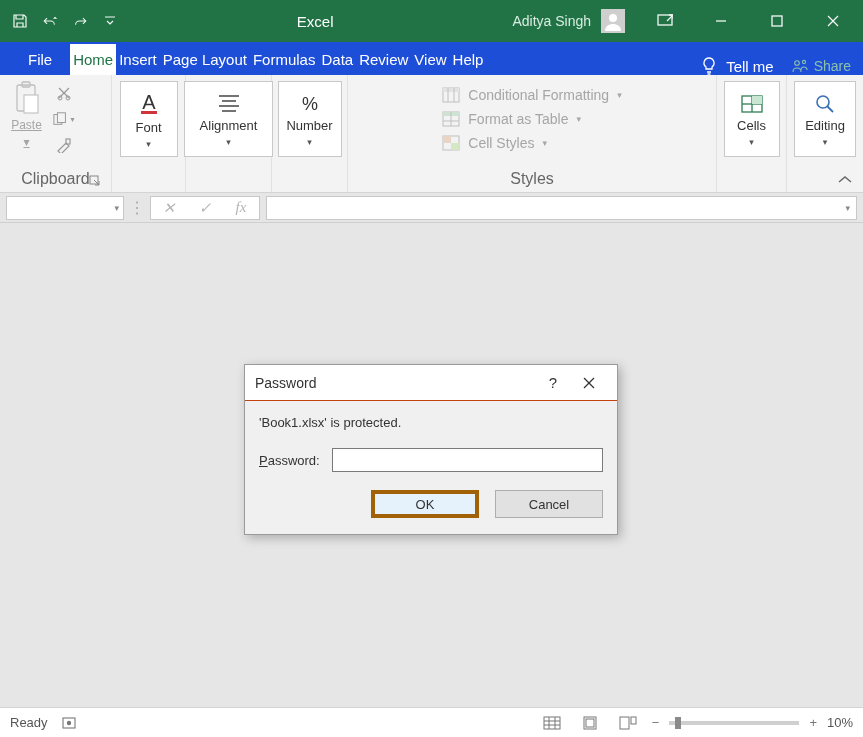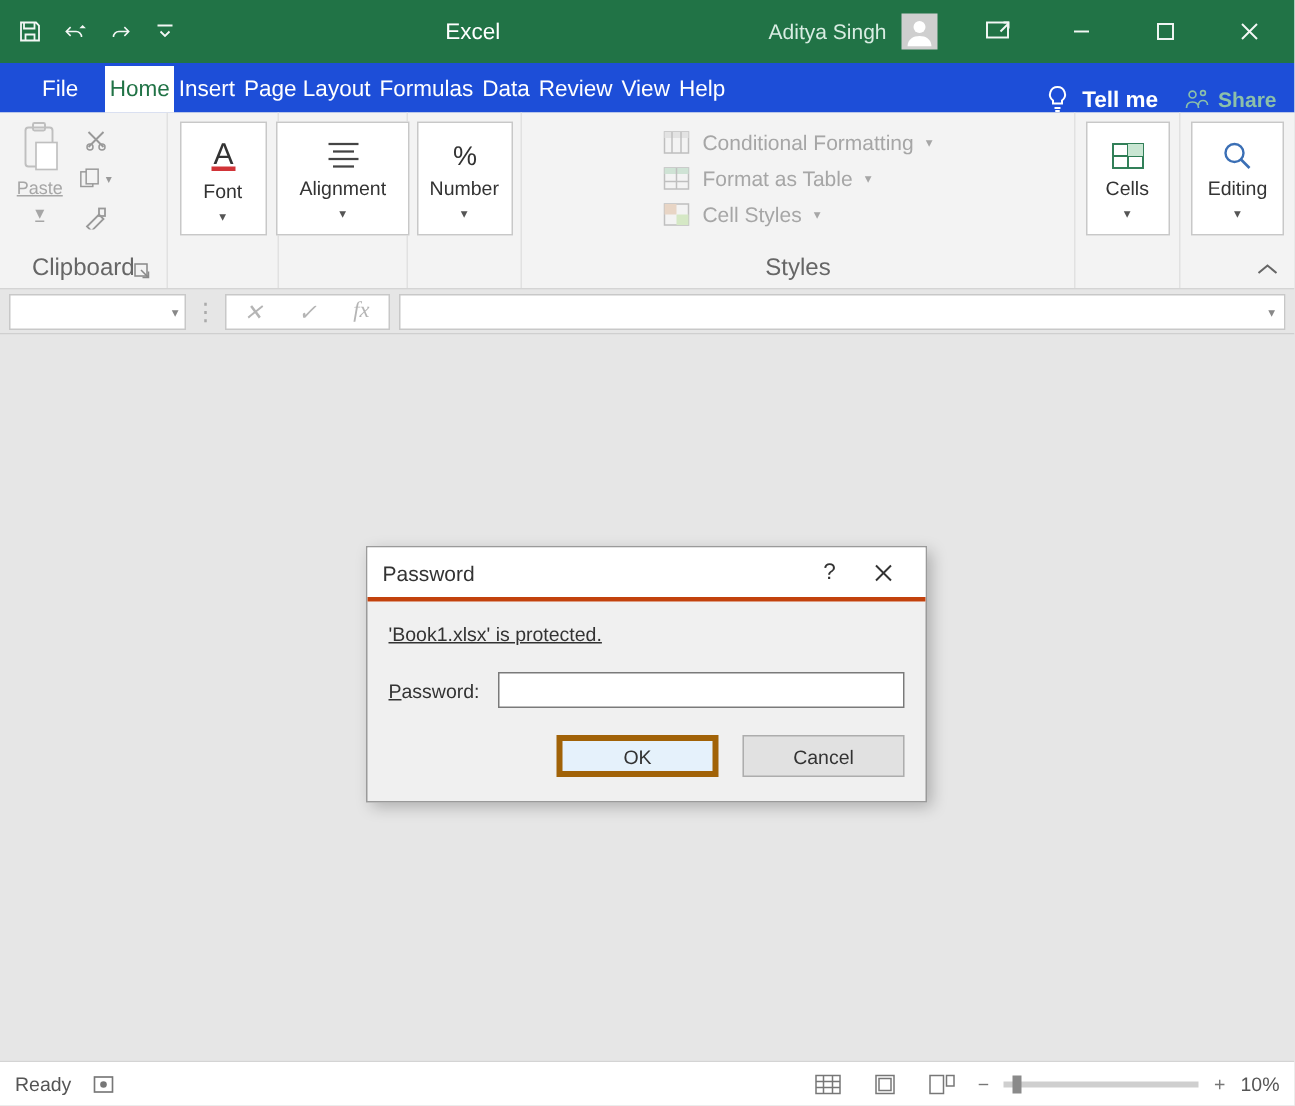--- a/index.html
+++ b/index.html
@@ -14,21 +14,21 @@
   .username { font-size: 14px; color:#d8ece2; margin-right: 6px;}
   .avatar { width:24px; height:24px; background:#cfcfcf; display:flex; align-items:center; justify-content:center; margin-right: 10px;}
   .winbtn { width: 52px; height: 42px; display:flex; align-items:center; justify-content:center; cursor:pointer;}
   .winbtn svg { opacity: 0.95; }
 
   
   .ribbontabs { height: 33px; background: #1d4ed8; display:flex; align-items:flex-end; padding-left: 10px; color:#fff; font-size:15px;}
   .tab { padding: 7px 3px; cursor:pointer; color: #fff; }
   .tab.file { padding: 7px 18px; }
   .tab.active { background: #fff; color: #217346; }
-  .tabs-right { margin-left:auto; display:flex; align-items:center; padding-right: 12px; gap: 18px; font-weight: bold;}
+  .tabs-right { margin-left:auto; display:flex; align-items:center; padding-right: 12px; gap: 18px;}
   .tellme { display:flex; align-items:center; gap:8px; color:#fff;}
   .share { color: #8cc0a9; display:flex; align-items:center; gap:6px; font-size:14px;}
 
   
   .ribbon { height: 118px; background: #f3f3f3; border-bottom: 1px solid #d4d4d4; display:flex; position:relative;}
   .group { border-right: 1px solid #e1e1e1; display:flex; flex-direction:column; align-items:center; justify-content:space-between; padding: 6px 6px 2px 6px;}
   .group-label { font-size: 16px; color:#666; padding: 2px 0 2px 0; display:flex; align-items:center; gap:6px; width:100%; justify-content:center; position:relative;}
   .dialoglauncher { position:absolute; right:2px; bottom:1px; width:14px; height:14px; cursor:pointer;}
   .bigbtn { background:#fff; border:1px solid #c8c8c8; width:58px; height:76px; display:flex; flex-direction:column; align-items:center; justify-content:center; gap:4px; cursor:pointer; font-size:13px; color:#333;}
   .bigbtn .caret { font-size:9px; color:#555;}
@@ -56,25 +56,25 @@
   
   .statusbar { position:absolute; bottom:0; left:0; right:0; height:30px; background:#ffffff; border-top:1px solid #d4d4d4; display:flex; align-items:center; padding:0 10px; font-size:13px; color:#555;}
   .status-right { margin-left:auto; display:flex; align-items:center; gap:10px;}
   .viewbtn { width:28px; height:22px; display:flex; align-items:center; justify-content:center; cursor:pointer; color:#666;}
   .zoom-slider { width:130px; height:4px; background:#cfcfcf; position:relative; cursor:pointer;}
   .zoom-thumb { position:absolute; left:6px; top:-4px; width:6px; height:12px; background:#8a8a8a;}
   .zoom-label { font-size:13px; color:#555;}
 
   
   .dialog { position:absolute; left:244px; top:364px; width:374px; background:#f0f0f0; border:1px solid #9a9a9a; box-shadow: 3px 3px 10px rgba(0,0,0,0.25);}
-  .dlg-title { height:36px; background:#fff; display:flex; align-items:center; padding:0 10px; font-size:14px; border-bottom:3px solid #c2410c;}
+  .dlg-title { height:36px; background:#fff; display:flex; align-items:center; padding:0 10px; font-size:14px; border-bottom:1px solid #c2410c;}
   .dlg-title-txt { flex:1; color:#333; }
   .dlg-tb-btn { width:36px; height:36px; display:flex; align-items:center; justify-content:center; cursor:pointer; font-size:15px; color:#333;}
   .dlg-body { padding: 14px 14px 16px 14px; font-size:13px; color:#333;}
-  .dlg-msg { margin-bottom: 18px; text-decoration: underline;}
+  .dlg-msg { margin-bottom: 18px;}
   .dlg-row { display:flex; align-items:center; gap:12px; margin-bottom: 18px;}
   .dlg-row label span.u { text-decoration: underline;}
   .dlg-input { flex:1; height:24px; border:1px solid #7a7a7a; background:#fff; padding:2px 4px; font-size:13px;}
   .dlg-buttons { display:flex; justify-content:flex-end; gap:16px;}
   .dbtn { width:108px; height:28px; border:1px solid #adadad; background:#e1e1e1; cursor:pointer; font-size:13px; color:#333;}
   .dbtn.primary { border:4px solid #a16207; background:#e5f1fb;}
 
   svg { display:block; }
 </style>
 </head>

